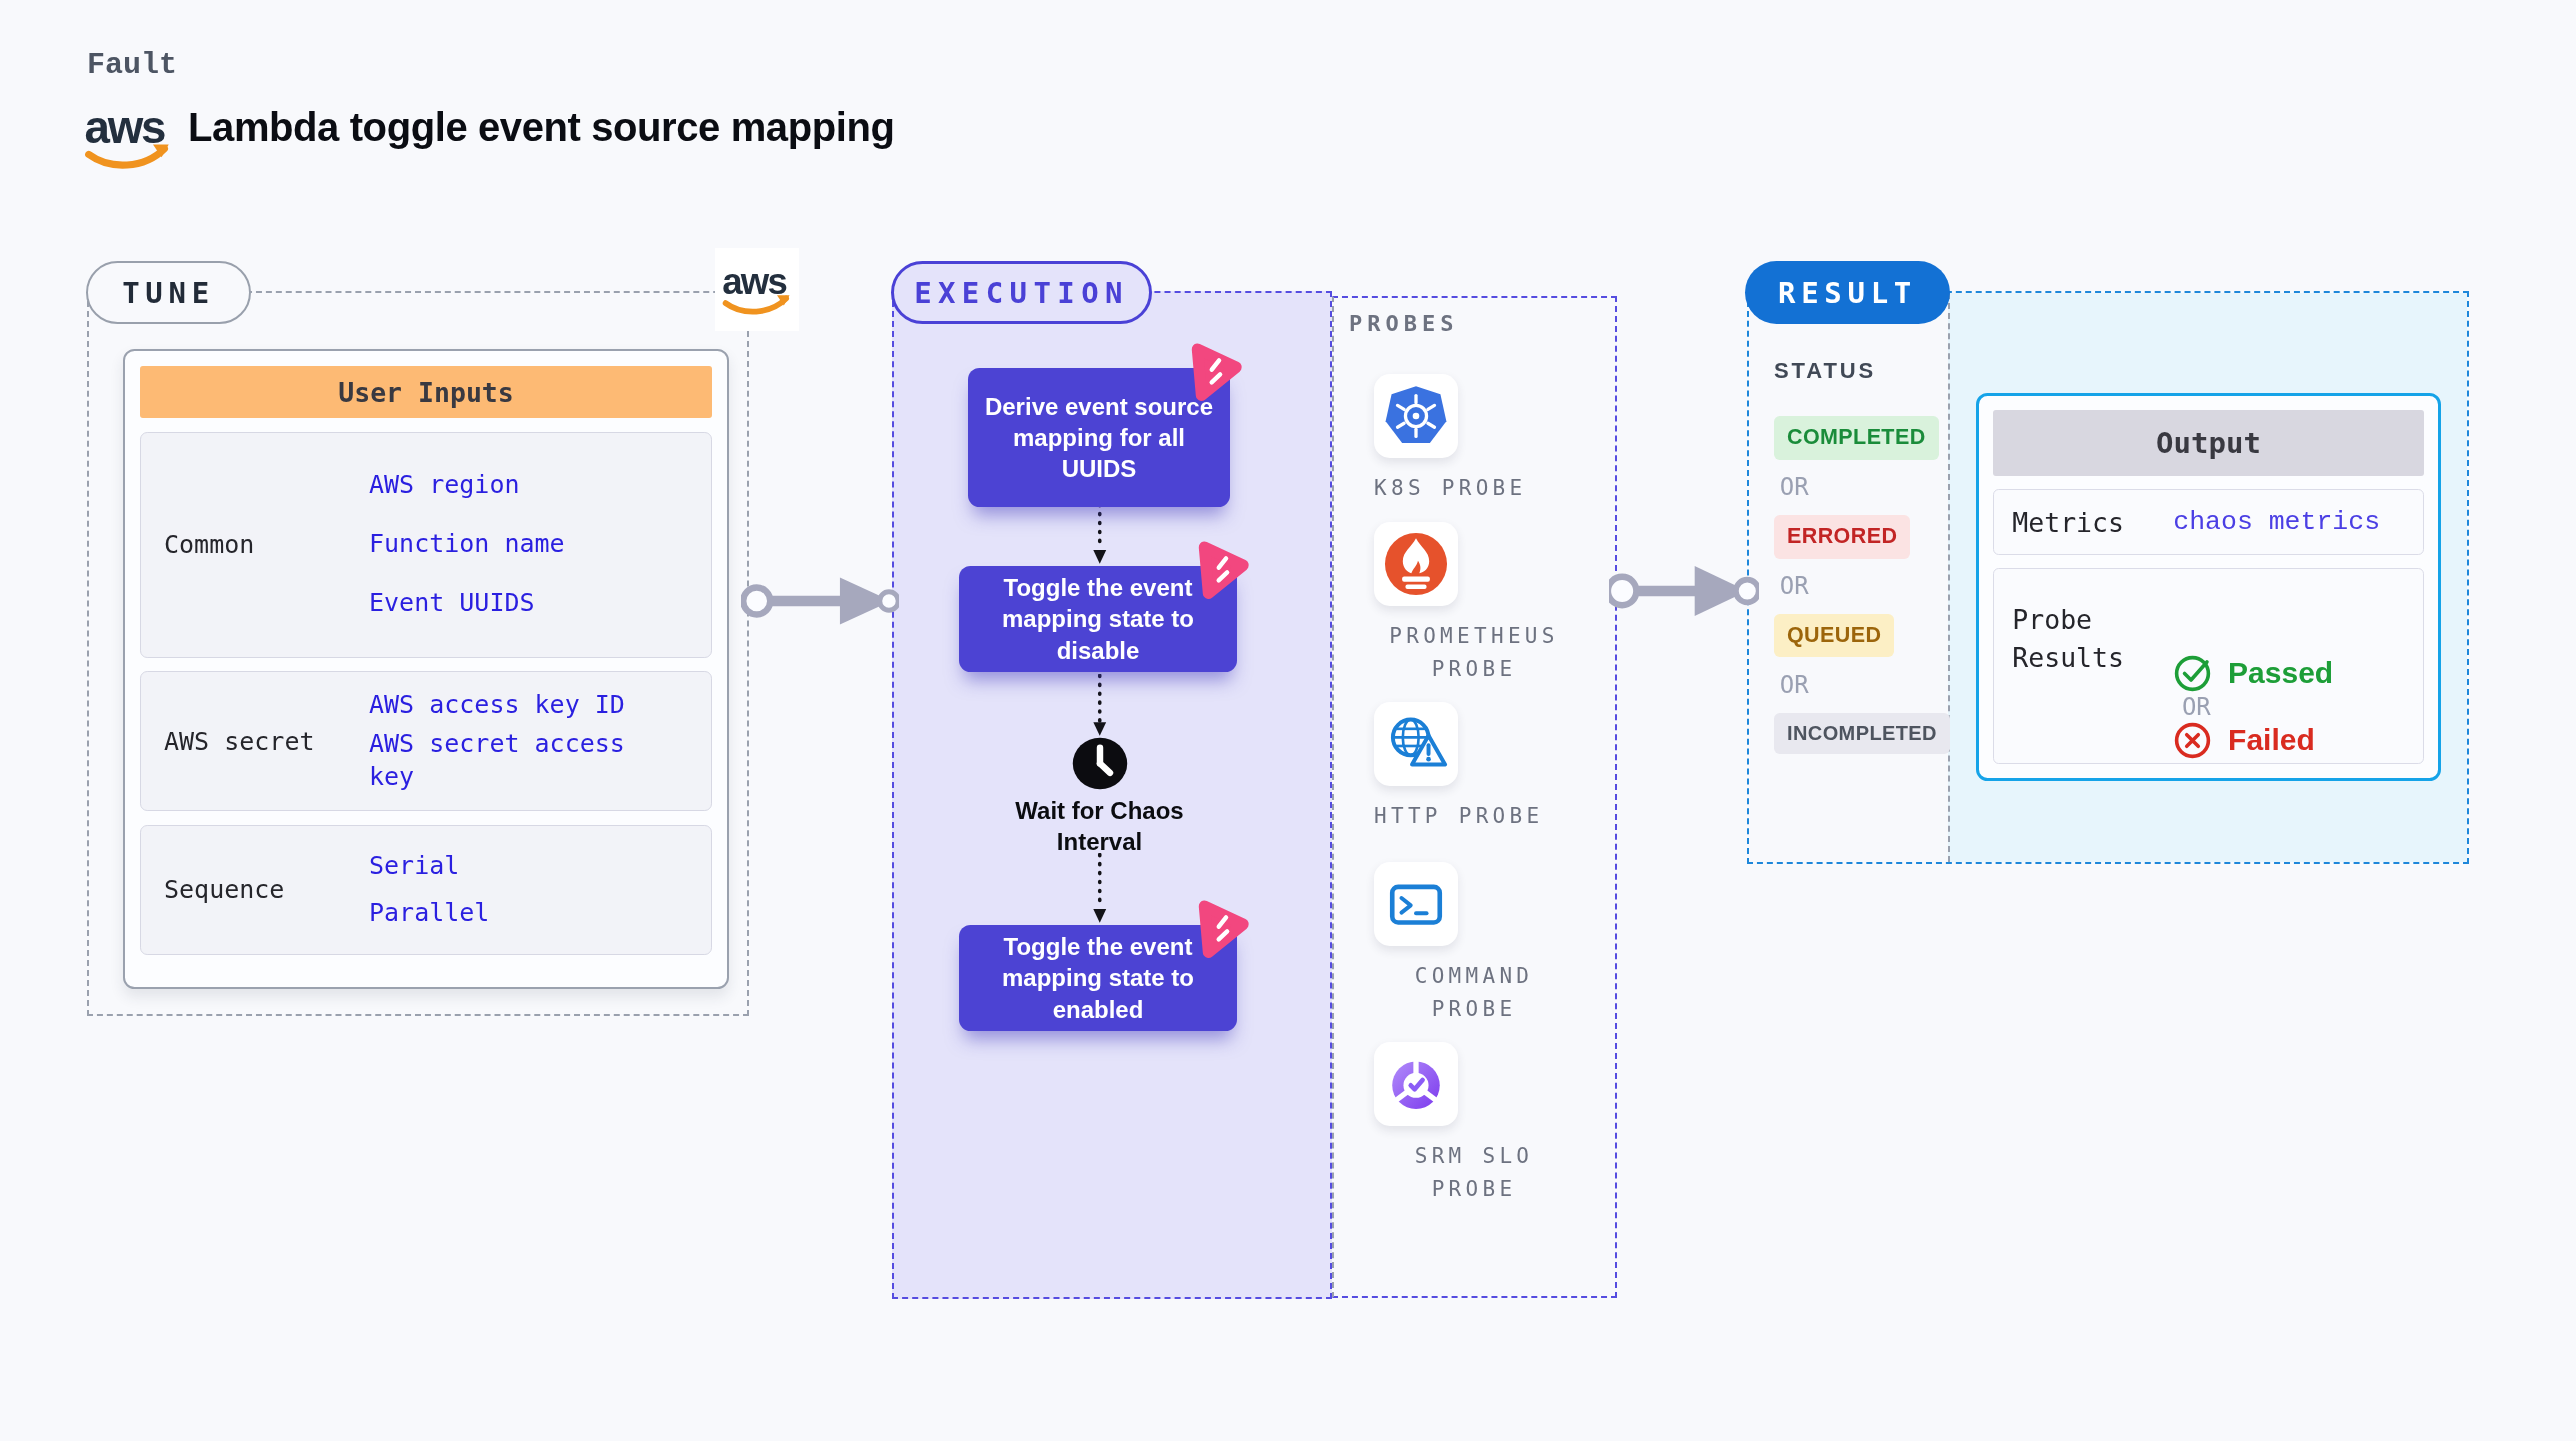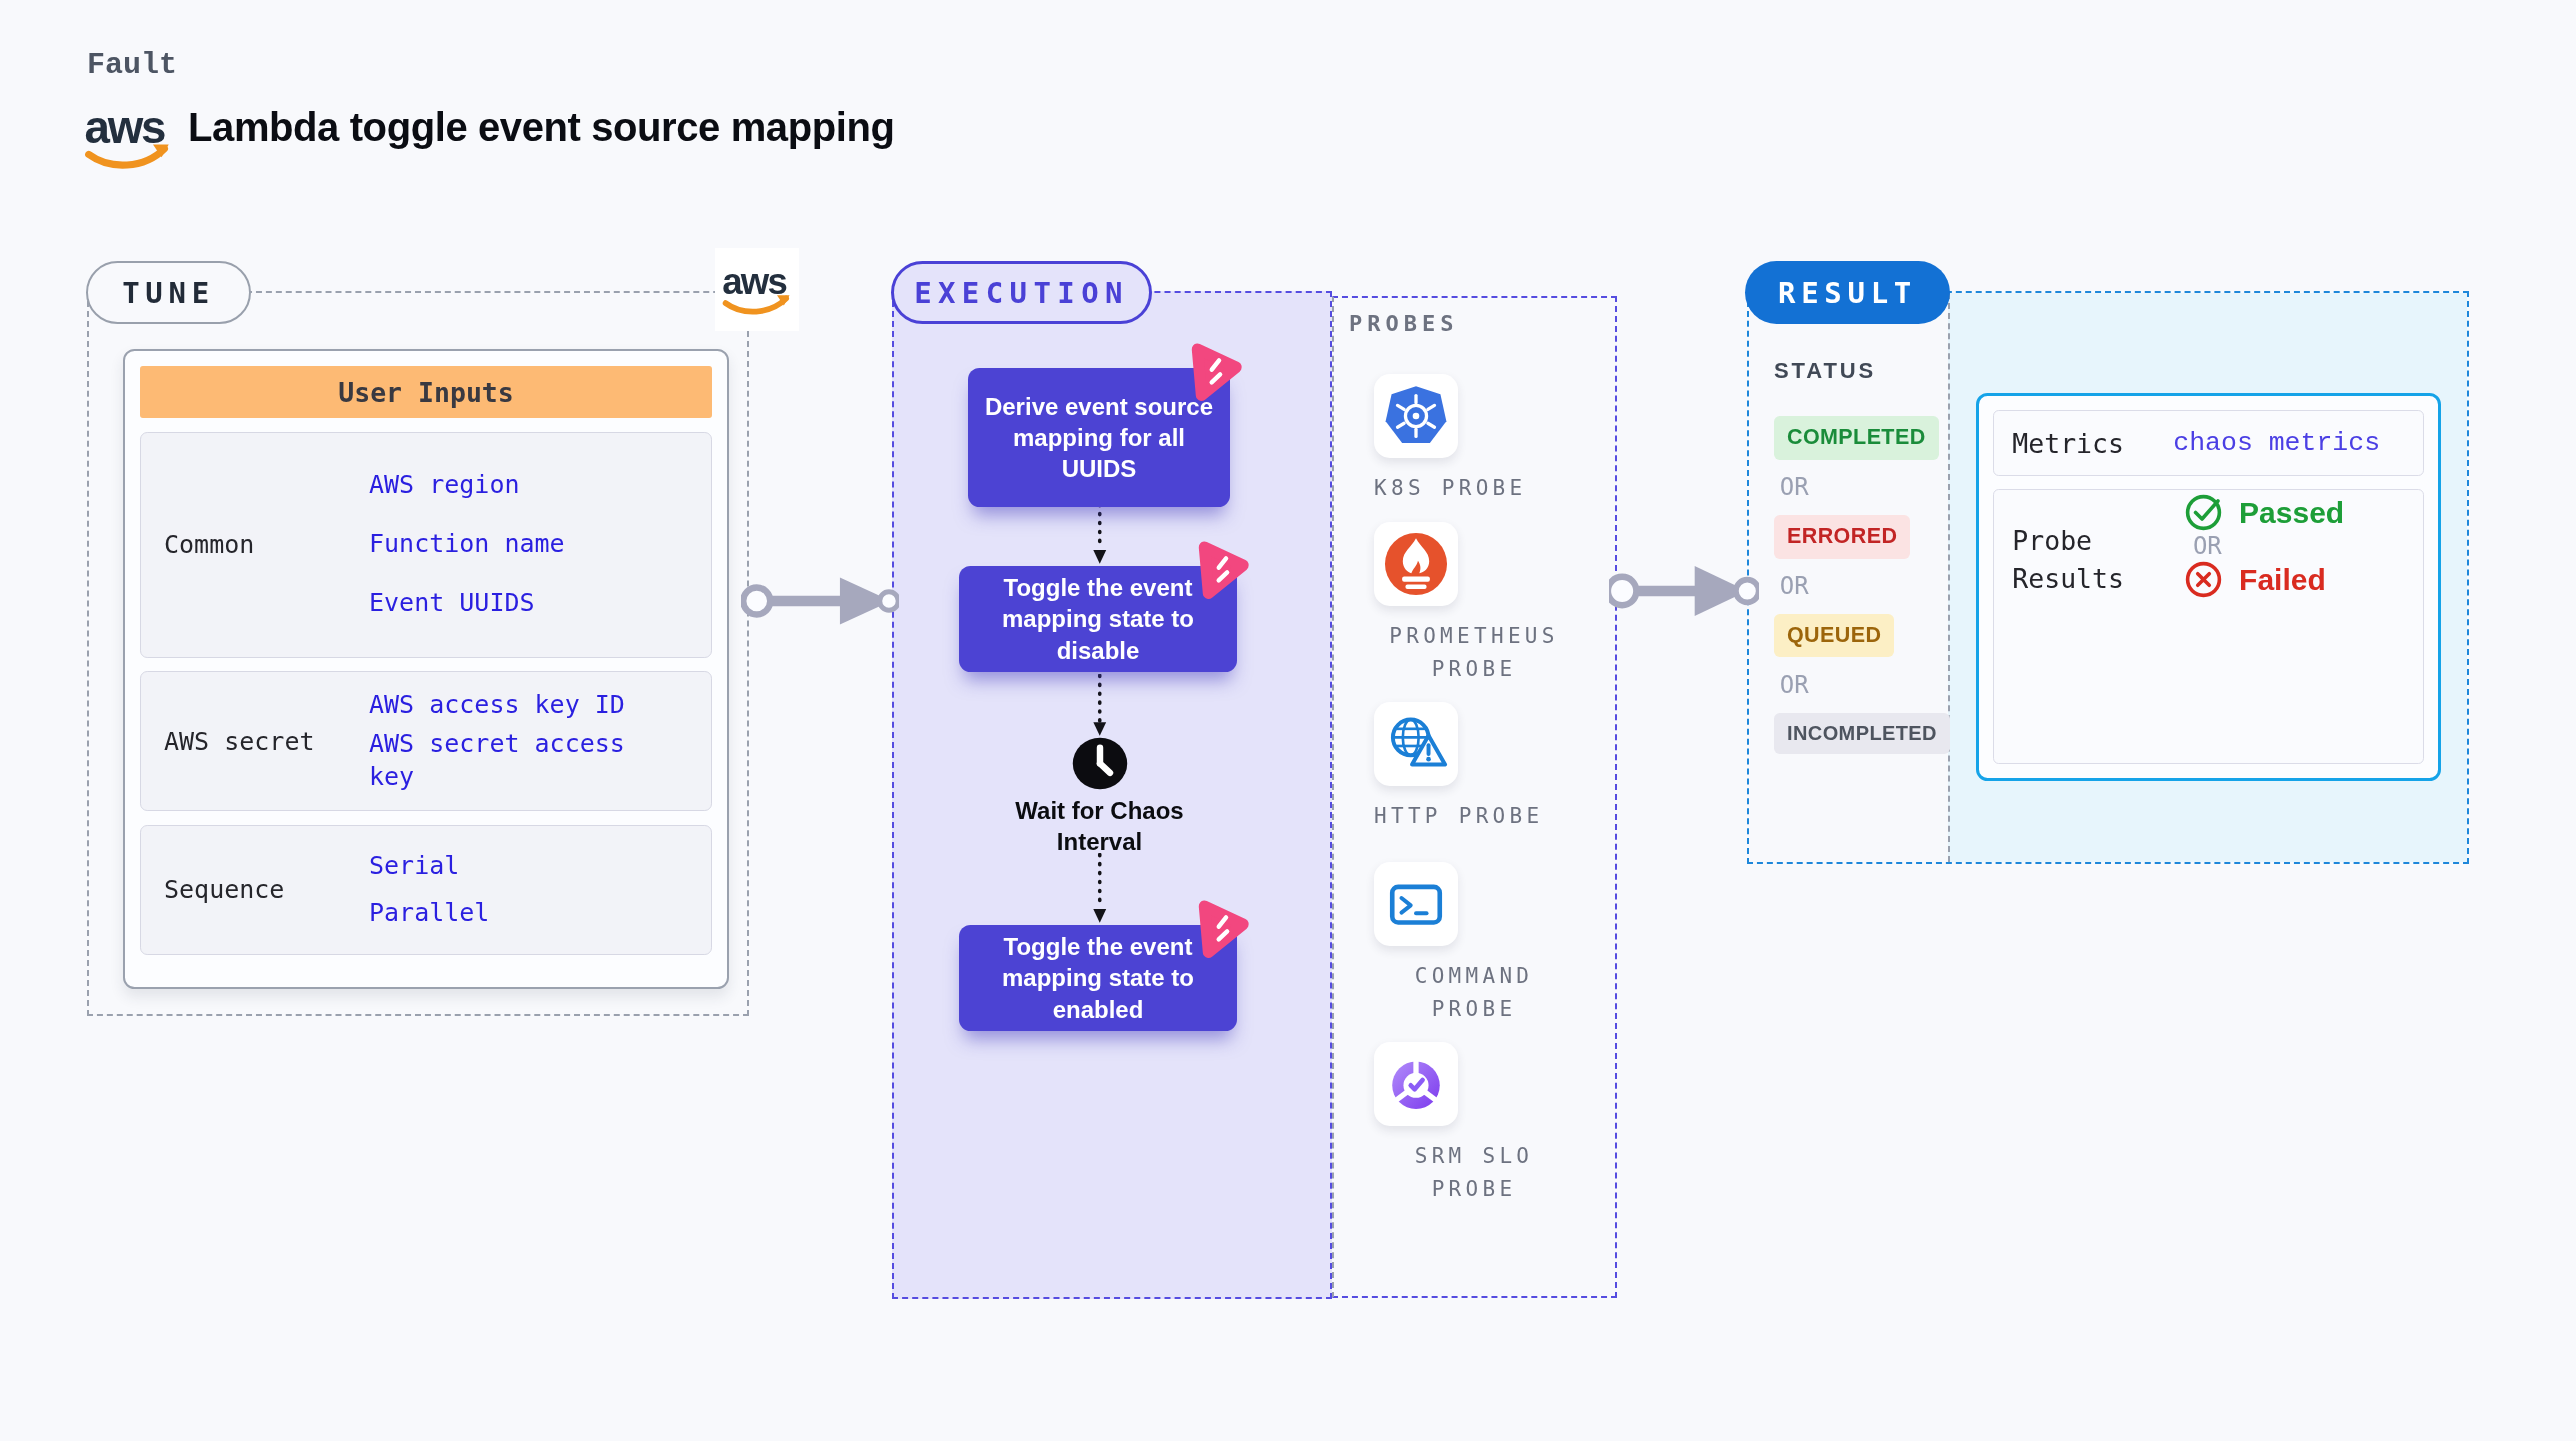--- a/index.html
+++ b/index.html
@@ -63,21 +63,21 @@
   .b-incompleted { background:#e8e8ef; color:#4e545f; font-size:20px; }
   .or-txt { font-family:"DejaVu Sans Mono","Liberation Mono",monospace; font-size:24px; color:#9aa0b2; margin-left:5.7px; }
   .output-card { position:absolute; left:1976px; top:393px; width:465px; height:388px; background:#fcfdff; border:3.6px solid #15a3e8; border-radius:11.5px; padding:14.3px; display:flex; flex-direction:column; gap:13px; z-index:3; }
   .out-head { height:66px; background:#d8d7e0; border-radius:2.9px; display:flex; align-items:center; justify-content:center; font-family:"DejaVu Sans Mono","Liberation Mono",monospace; font-size:29px; font-weight:700; color:#393941; }
   .out-row { background:#fafbfe; border:1.4px solid #dbdce8; border-radius:5.7px; }
   .metrics-row { height:66px; display:flex; align-items:center; }
   .m-label { padding-left:18px; width:161px; font-family:"DejaVu Sans Mono","Liberation Mono",monospace; font-size:26.5px; color:#25252b; }
   .m-value { margin-left:18px; font-family:Liberation Mono, monospace; font-size:26.5px; color:#4b3fe4; }
   .probe-row { flex:1; position:relative; }
   .pr-label { position:absolute; left:18px; top:31.5px; width:154px; font-family:"DejaVu Sans Mono","Liberation Mono",monospace; font-size:26.5px; line-height:1.45; color:#25252b; }
-  .pr-results { position:absolute; left:190px; top:2.9px; bottom:2.9px; display:flex; flex-direction:column; justify-content:flex-start; align-items:flex-start; }
+  .pr-results { position:absolute; left:179px; top:2.9px; bottom:2.9px; display:flex; flex-direction:column; justify-content:flex-end; align-items:flex-start; }
   .res-line { display:flex; align-items:center; gap:15.8px; font-weight:700; font-size:30px; }
   .passed { color:#1d9e38; } .failed { color:#d92b20; }
   .res-or { font-family:"DejaVu Sans Mono","Liberation Mono",monospace; font-weight:400; font-size:24px; color:#9aa0b2; margin-left:8.6px; }
 </style>
 </head>
 <body>
 
 <div class="canvas">
 
   <div class="fault-label">Fault</div>
@@ -285,20 +285,21 @@
     <span class="badge b-completed">COMPLETED</span>
     <span class="or-txt">OR</span>
     <span class="badge b-errored">ERRORED</span>
     <span class="or-txt">OR</span>
     <span class="badge b-queued">QUEUED</span>
     <span class="or-txt">OR</span>
     <span class="badge b-incompleted">INCOMPLETED</span>
   </div>
 
   <div class="output-card">
+    <div class="out-head">Output</div>
 
     <div class="out-row metrics-row">
       <div class="m-label">Metrics</div>
       <div class="m-value">chaos metrics</div>
     </div>
 
     <div class="out-row probe-row">
       <div class="pr-label">Probe Results</div>
       <div class="pr-results">
         <div class="res-line passed">

